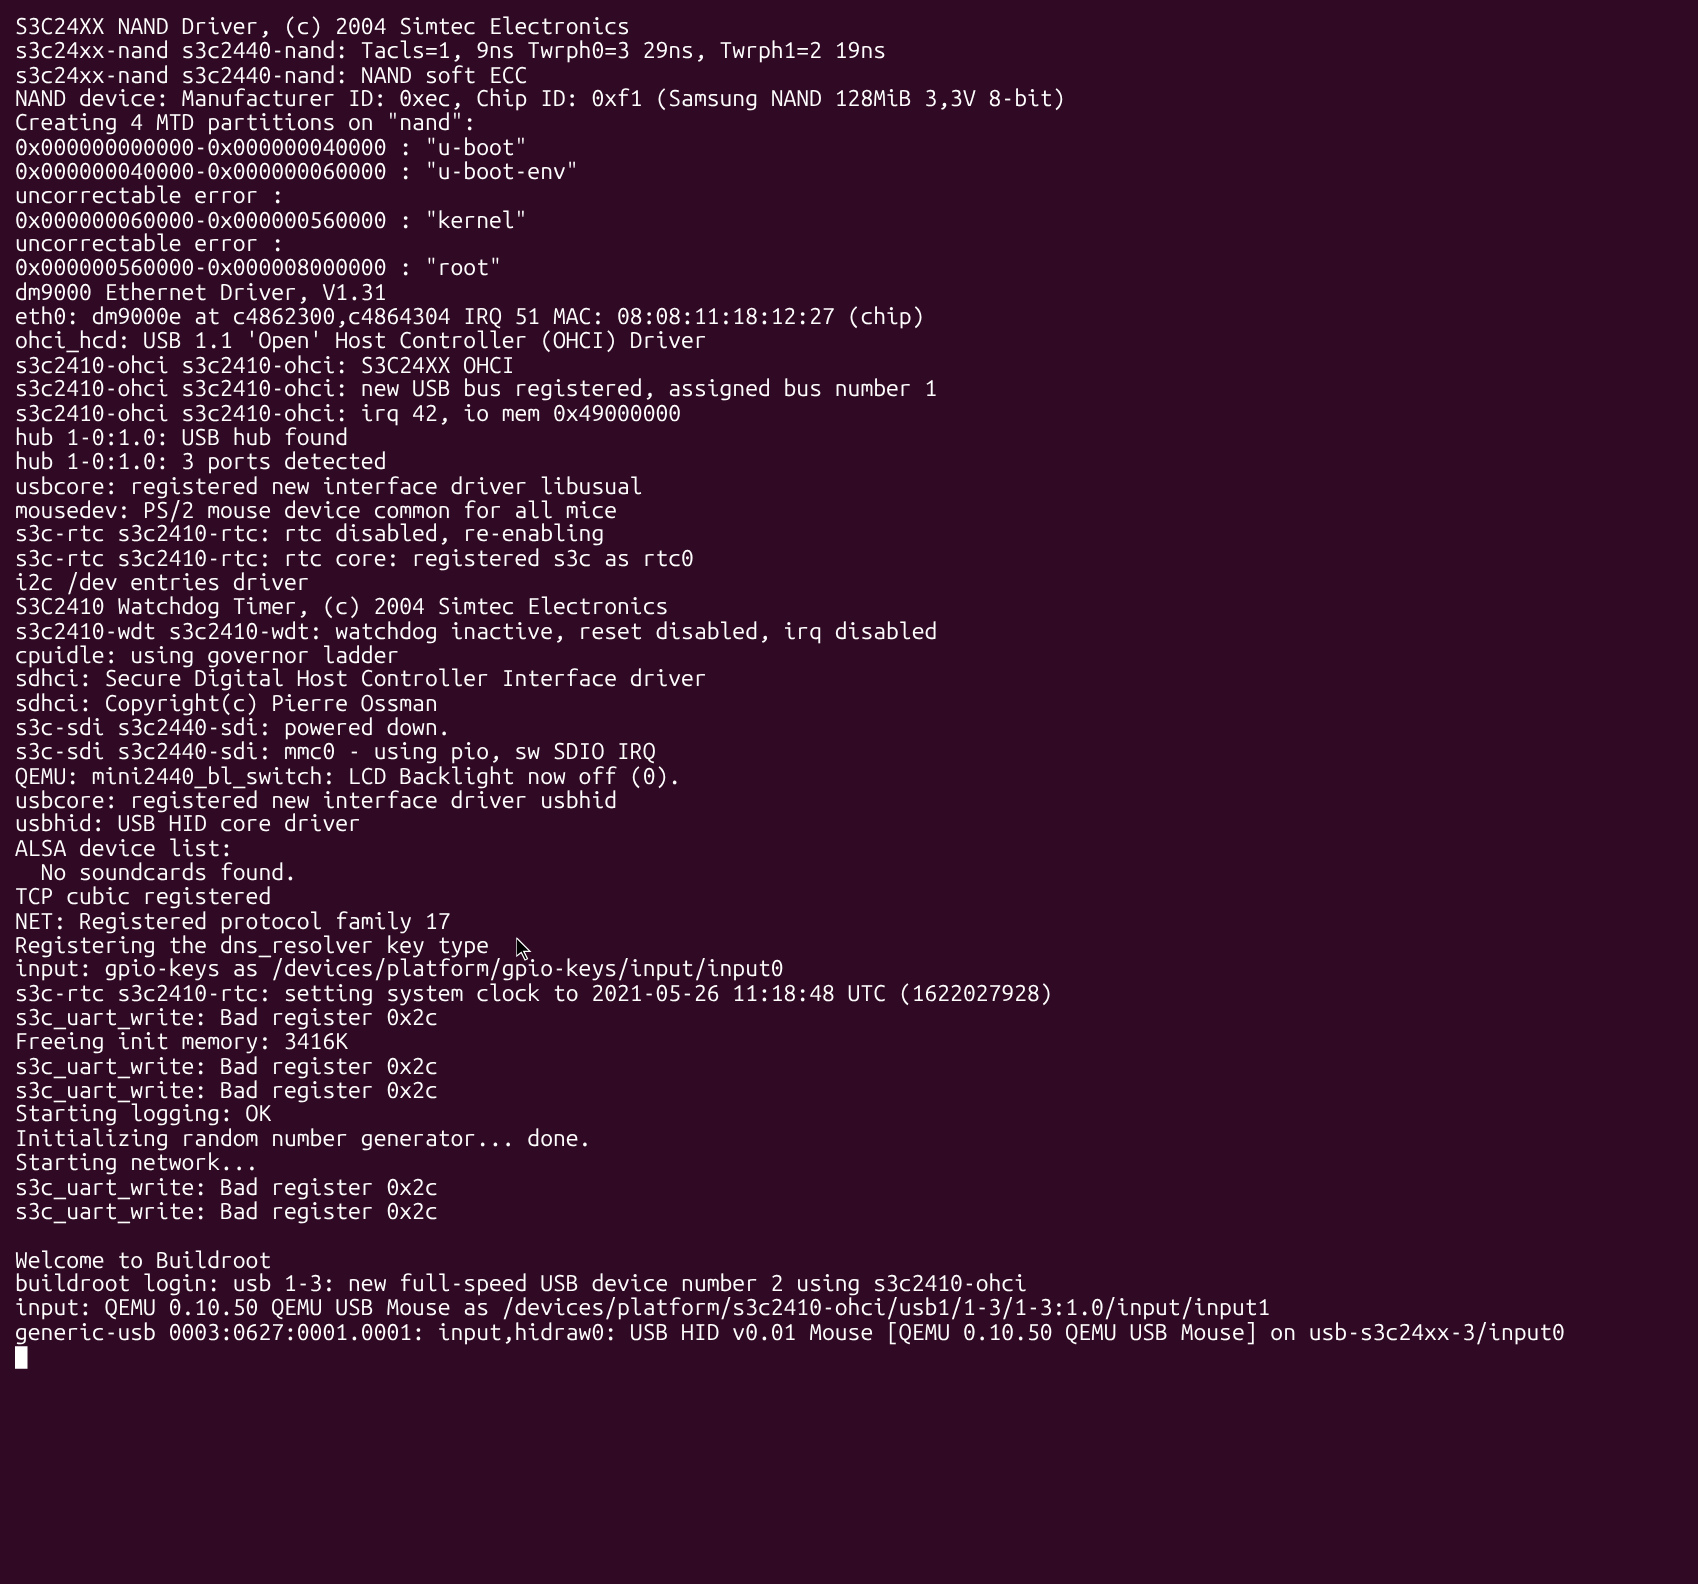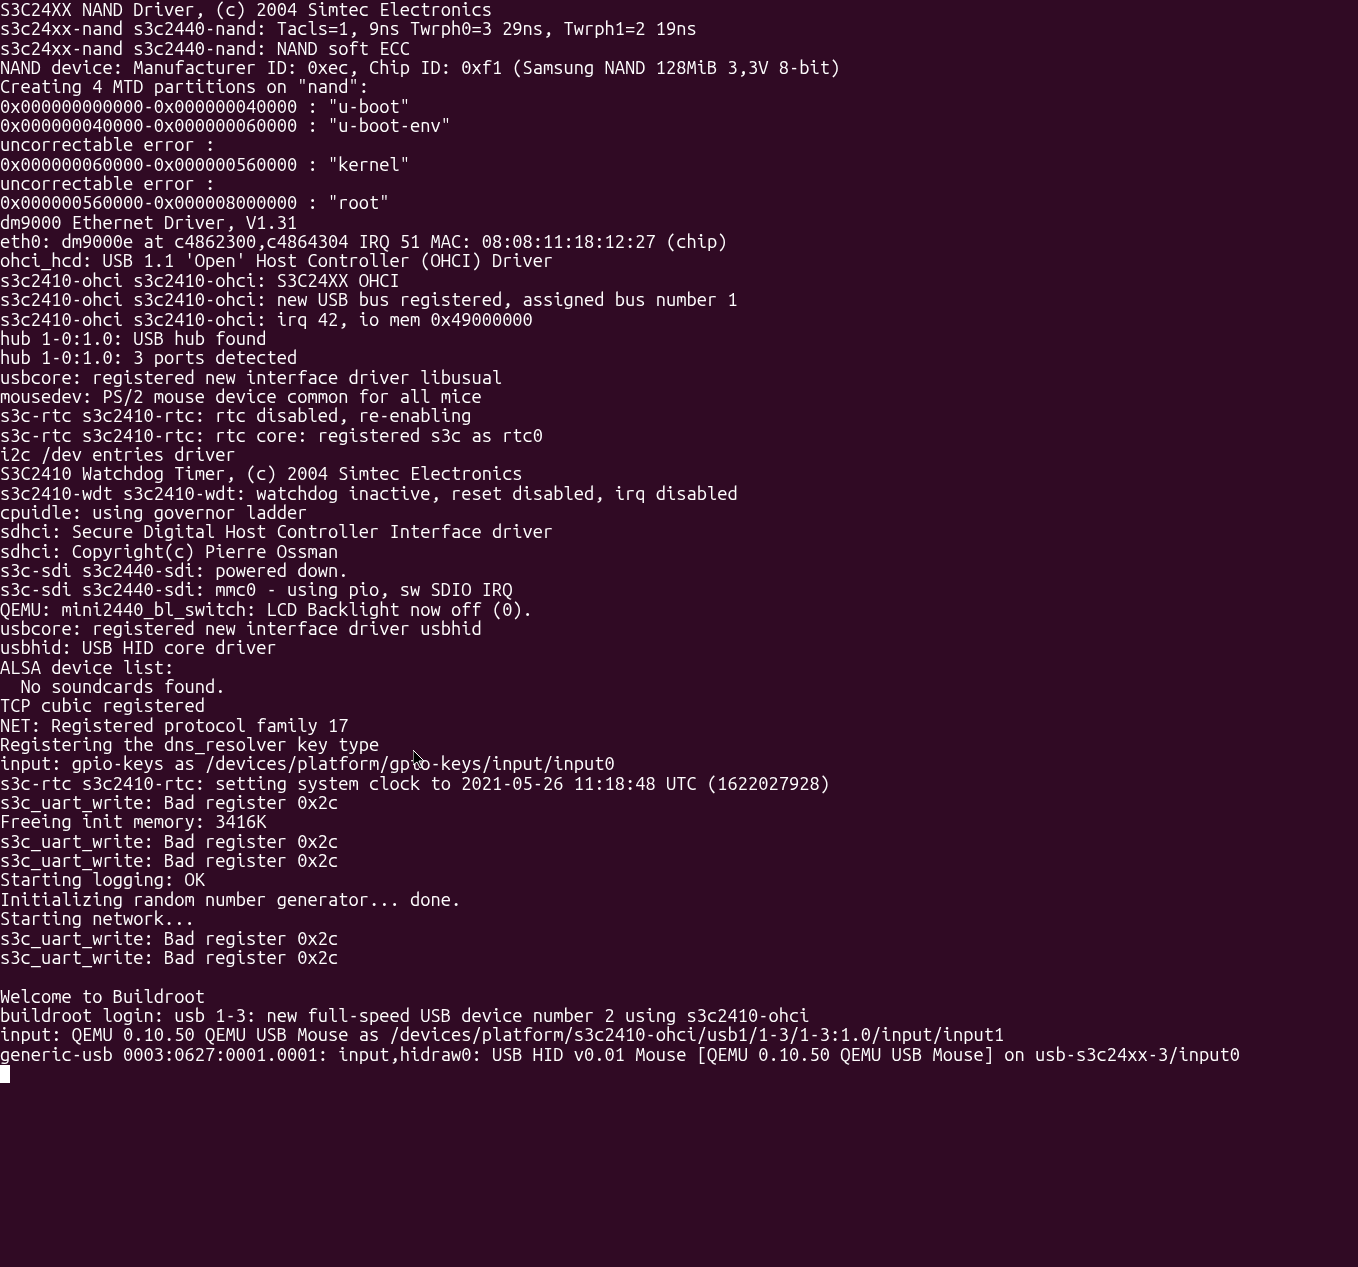--- a/index.html
+++ b/index.html
@@ -11,21 +11,21 @@
     font-size: 18.3px;
     line-height: 19.35px;
     width: 1358px;
     height: 1267px;
     overflow: hidden;
     -webkit-font-smoothing: antialiased;
     letter-spacing: 0.01px;
   }
   pre.terminal {
     margin: 0;
-    padding: 0;
+    padding: 12px;
     white-space: pre;
     font-family: inherit;
   }
   .cursor {
     display: inline-block;
     width: 10px;
     height: 18px;
     background: #ffffff;
     vertical-align: text-bottom;
     margin-top: 1px;

